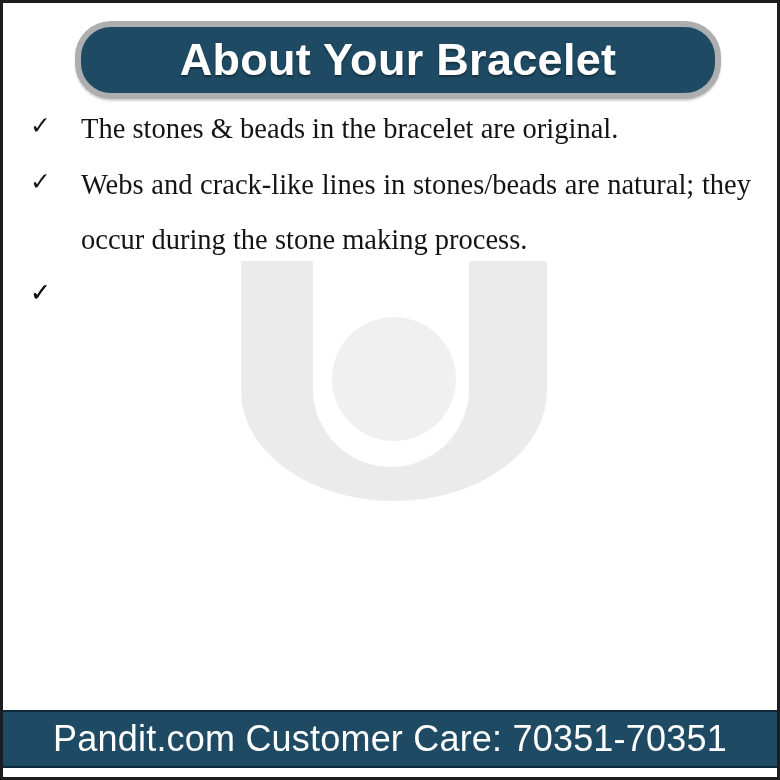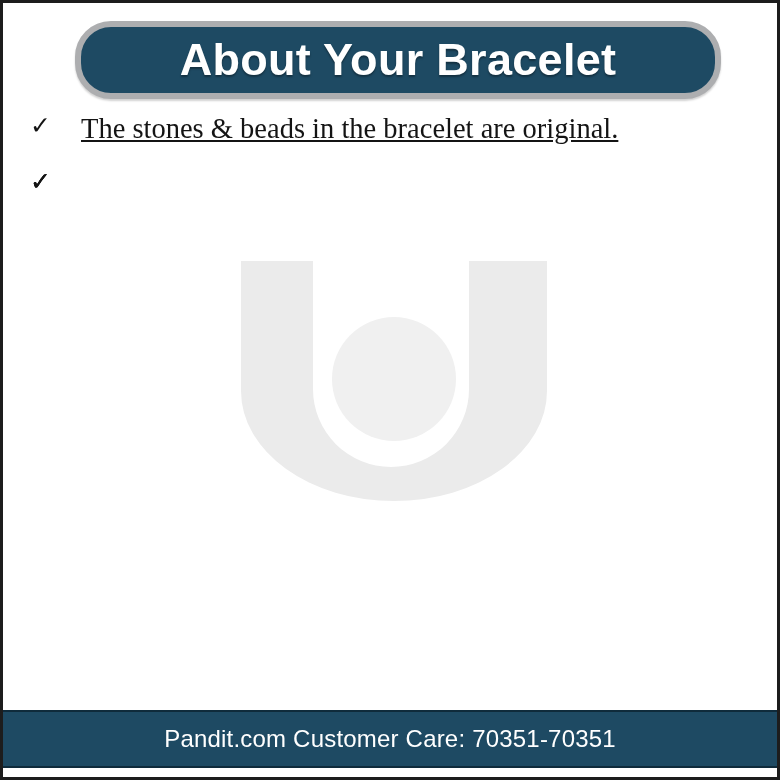--- a/index.html
+++ b/index.html
@@ -99,41 +99,41 @@
     display: block;
     font-family: "Liberation Serif", "DejaVu Serif", serif;
     font-size: 28.5px;
     line-height: 55.5px;
     color: #141414;
     text-align: justify;
     text-justify: inter-word;
     -webkit-hyphens: none;
     hyphens: none;
   }
-  .bullet-text.nojustify { text-align: left; text-decoration: underline; }
+  .bullet-text.nojustify { text-align: left; }
 
   
   .footer-bar {
     position: absolute;
     left: 0;
     right: 0;
     bottom: 9px;
     height: 54px;
     background: #1e4a63;
     border-top: 2px solid #0f2b3b;
     border-bottom: 2px solid #0f2b3b;
     display: flex;
     align-items: center;
     justify-content: center;
     z-index: 3;
   }
   .footer-text {
     color: #ffffff;
     font-family: "Liberation Sans", "DejaVu Sans", sans-serif;
-    font-size: 24px;
+    font-size: 36px;
     font-weight: normal;
     letter-spacing: 0.2px;
     white-space: nowrap;
   }
 </style>
 </head>
 <body>
 
 <div id="page">
 
@@ -152,20 +152,21 @@
 
   <ul class="body-list">
 
     <li class="bullet-row">
       <span class="check-icon">✓</span>
       <span class="bullet-text nojustify">The stones &amp; beads in the bracelet are original.</span>
     </li>
 
     <li class="bullet-row">
       <span class="check-icon">✓</span>
+      <span class="bullet-text">Webs and crack-like lines in stones/beads are natural; they occur during the stone making process.</span>
     </li>
 
     <li class="bullet-row">
       <span class="check-icon">✓</span>
     </li>
 
     <li class="bullet-row">
       <span class="check-icon">✓</span>
     </li>
 

